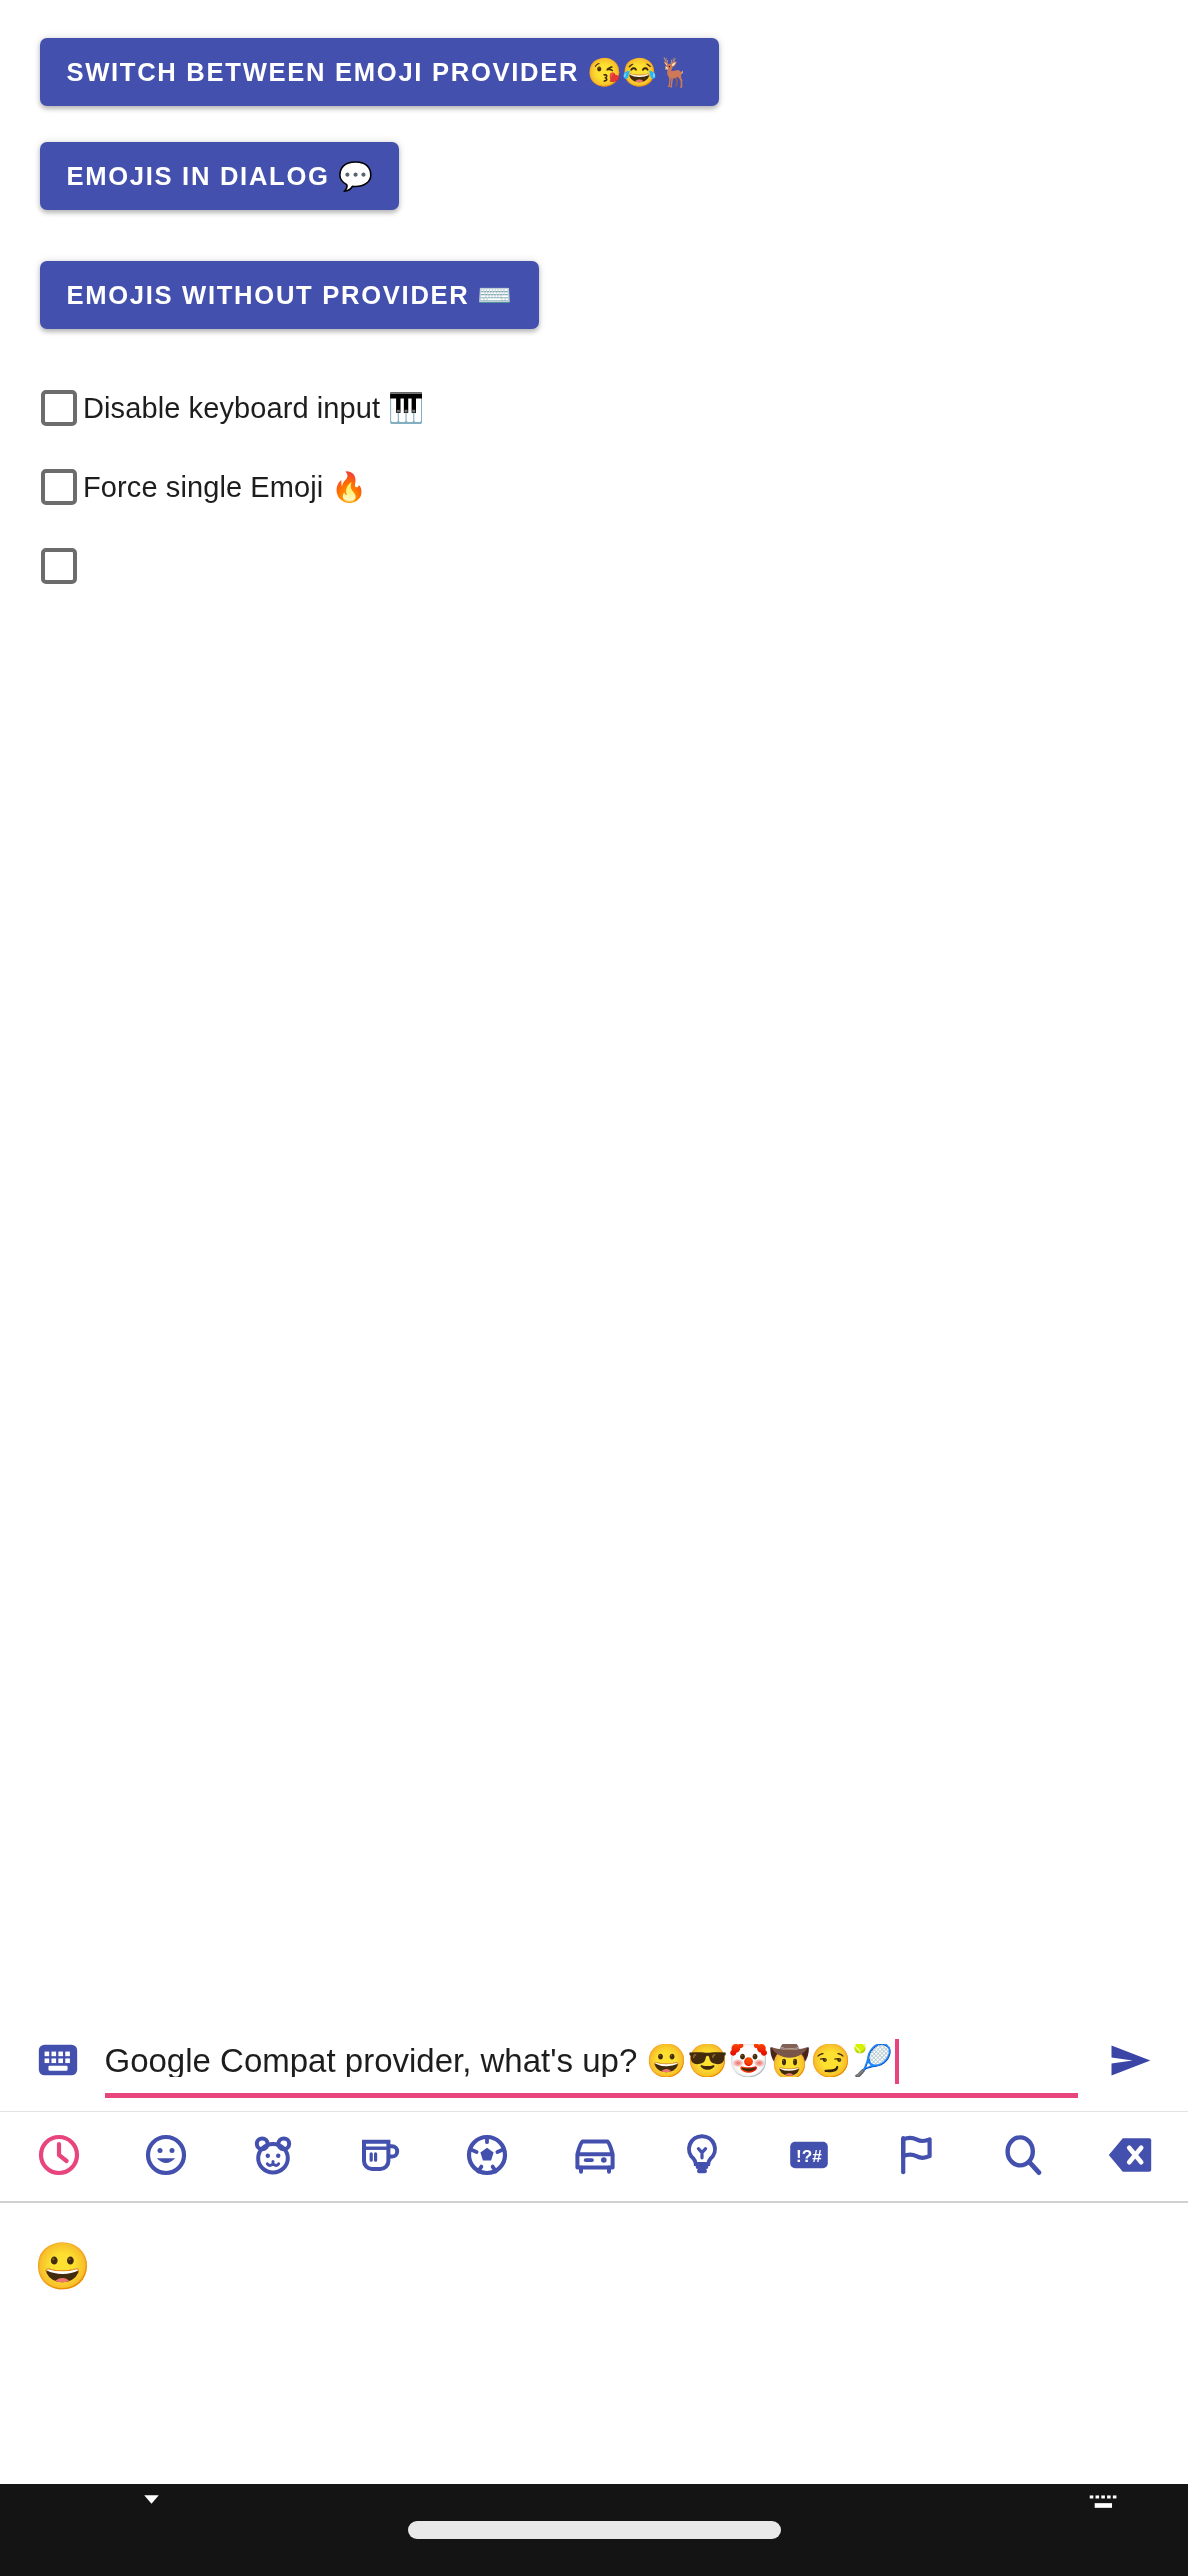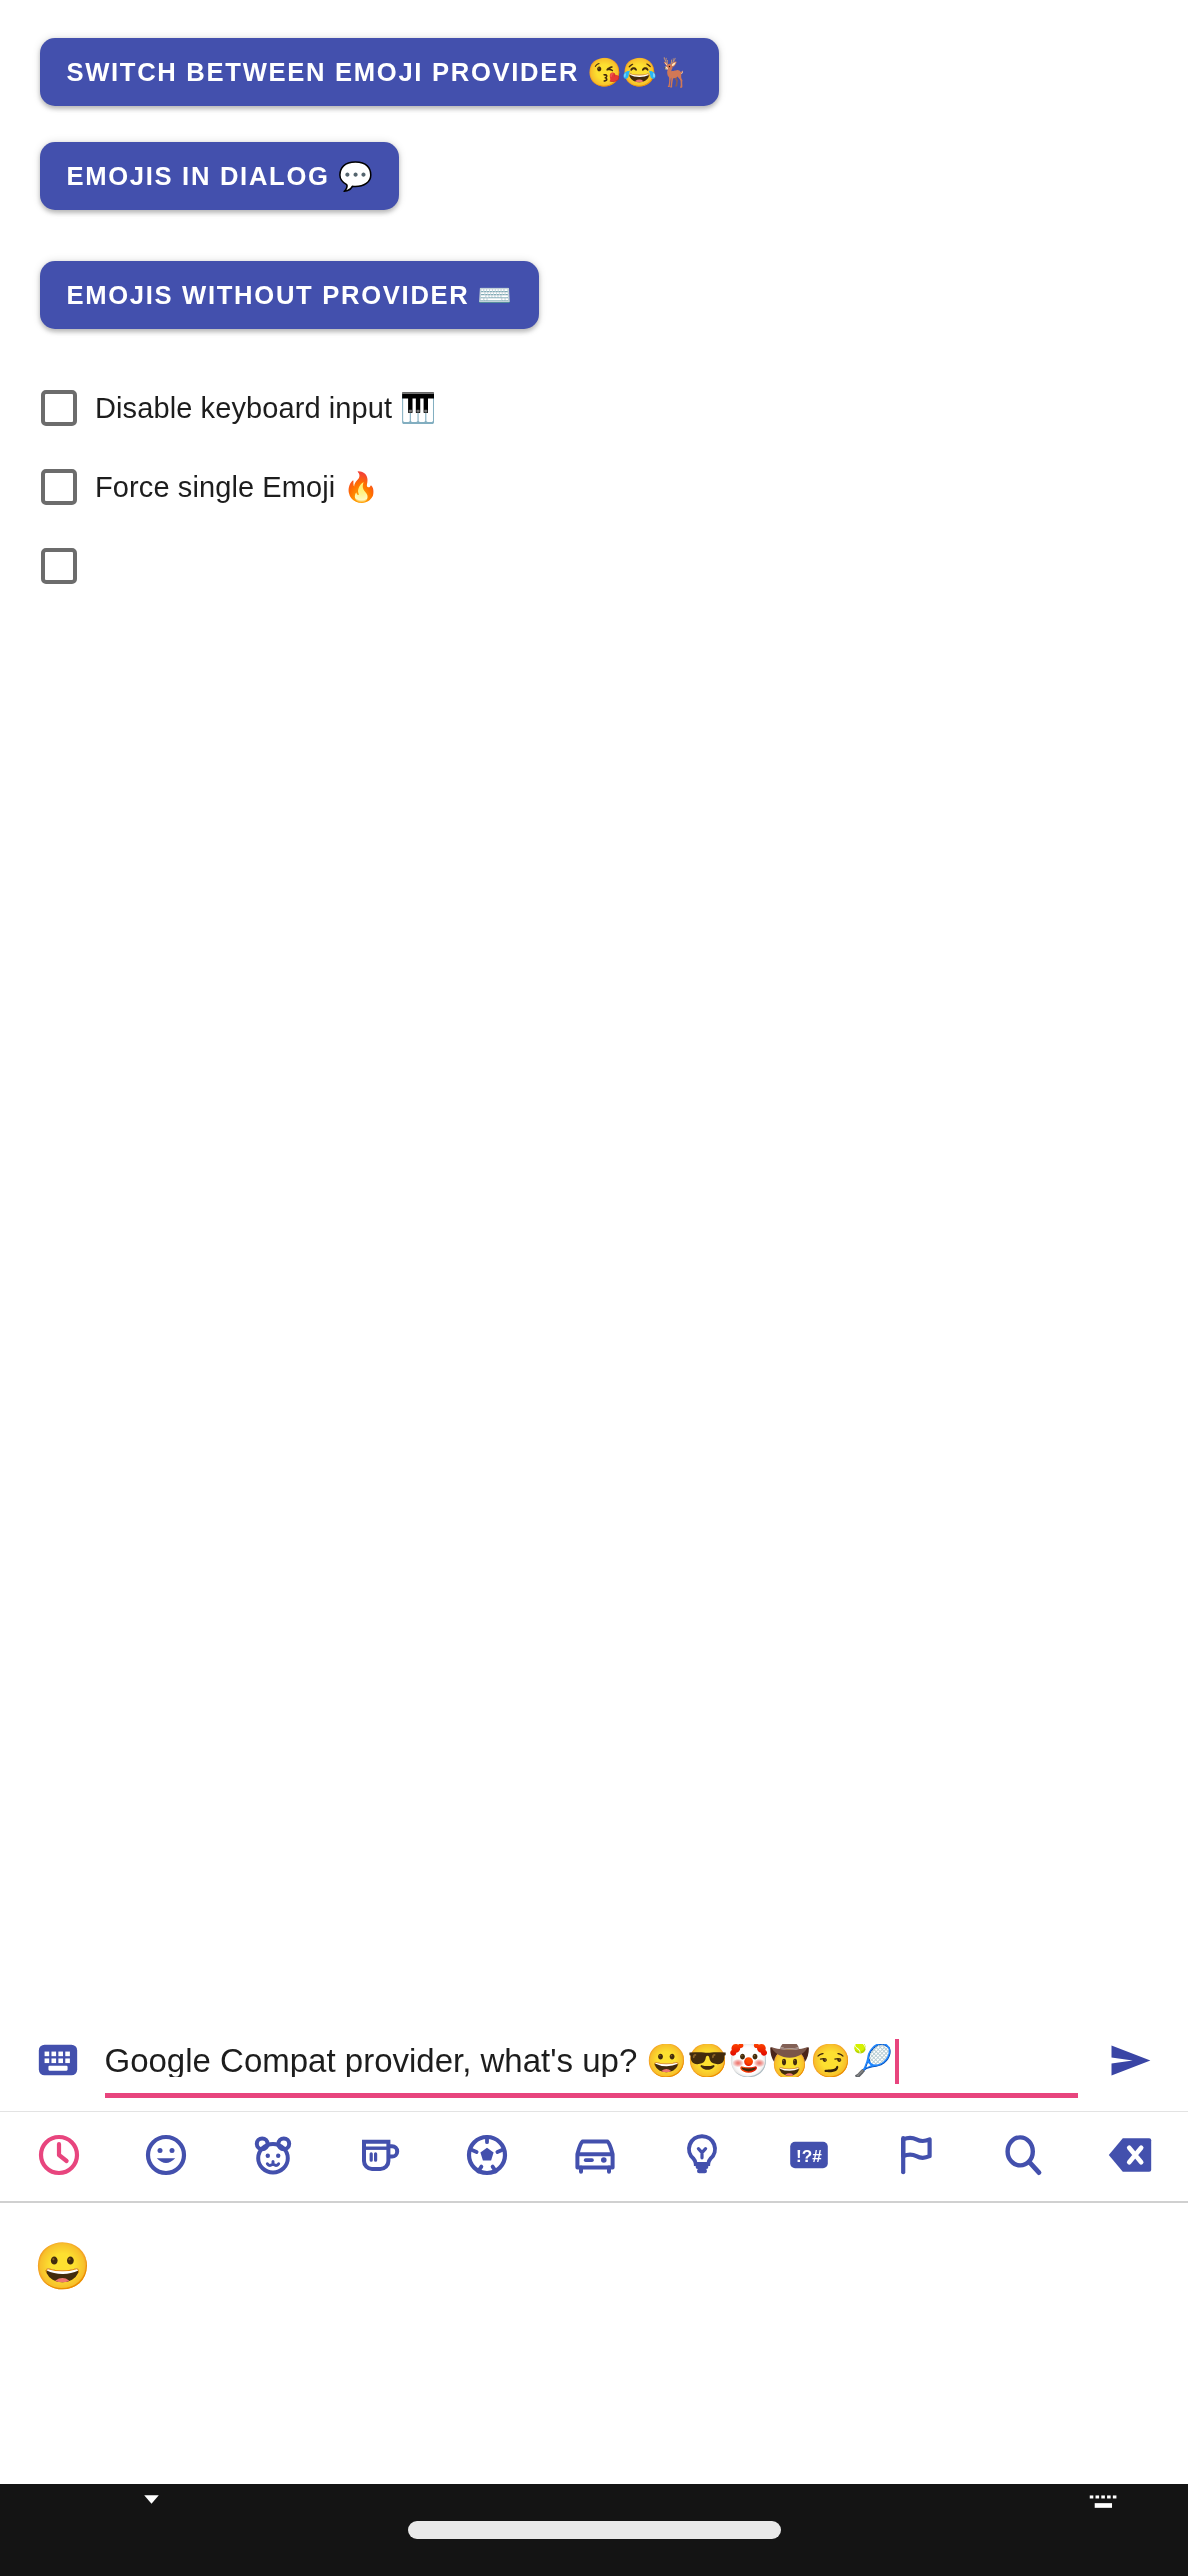--- a/index.html
+++ b/index.html
@@ -83,21 +83,21 @@
   .mbtn {
     display: inline-flex;
     align-items: center;
     justify-content: center;
     margin: 18px 0 18px 40px;
     padding: 0 26.4px;
     height: 68px;
     background: #4350AD;
     color: #ffffff;
     border: none;
-    border-radius: 15px;
+    border-radius: 7px;
     box-shadow: 0 2.5px 4.1px rgba(0,0,0,0.22), 0 0.8px 8.3px rgba(0,0,0,0.12);
     font-family: "Liberation Sans", sans-serif;
     font-size: 25.6px;
     font-weight: bold;
     letter-spacing: 1.7px;
     white-space: nowrap;
     cursor: pointer;
     box-sizing: border-box;
   }
   .mbtn .emo {
@@ -121,21 +121,21 @@
   .cb-box {
     width: 36px;
     height: 36px;
     border: 4.1px solid #6C6C6C;
     border-radius: 5px;
     background: #ffffff;
     box-sizing: border-box;
     flex: 0 0 auto;
   }
   .cb-label {
-    margin-left: 18px;
+    margin-left: 6px;
     font-size: 29px;
     color: #1d1d1d;
     letter-spacing: 0.1px;
   }
 
   
   .input-row {
     position: absolute;
     left: 0;
     right: 0;

